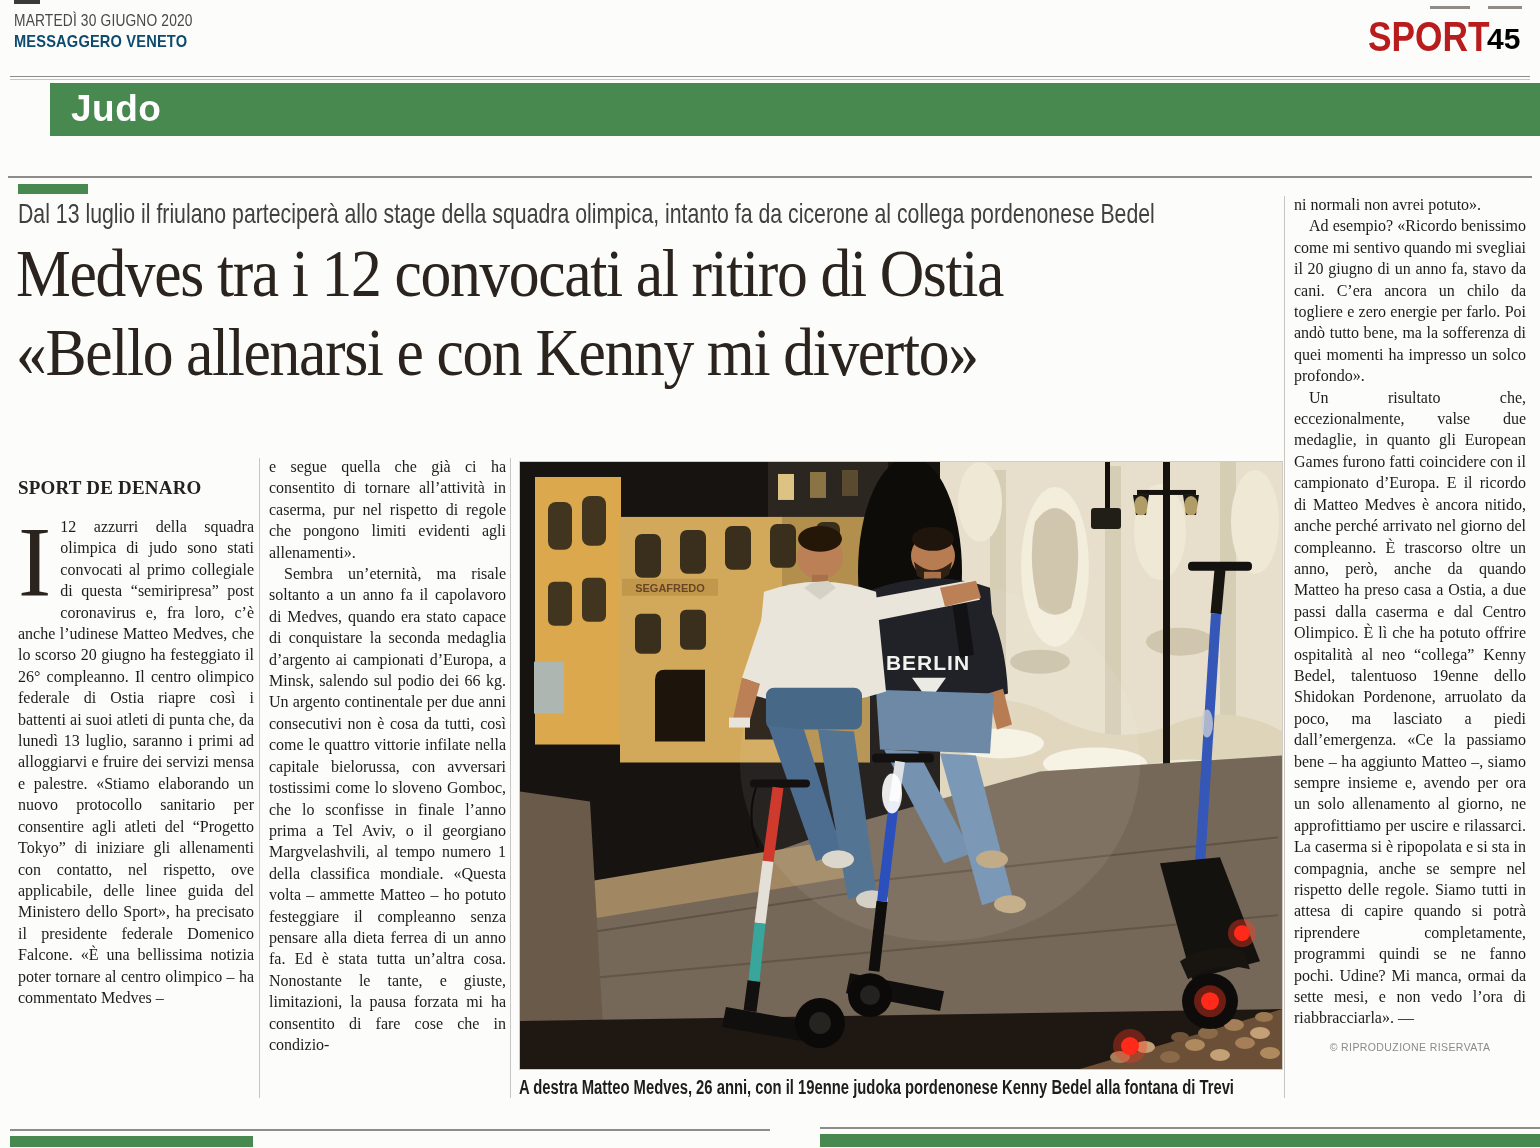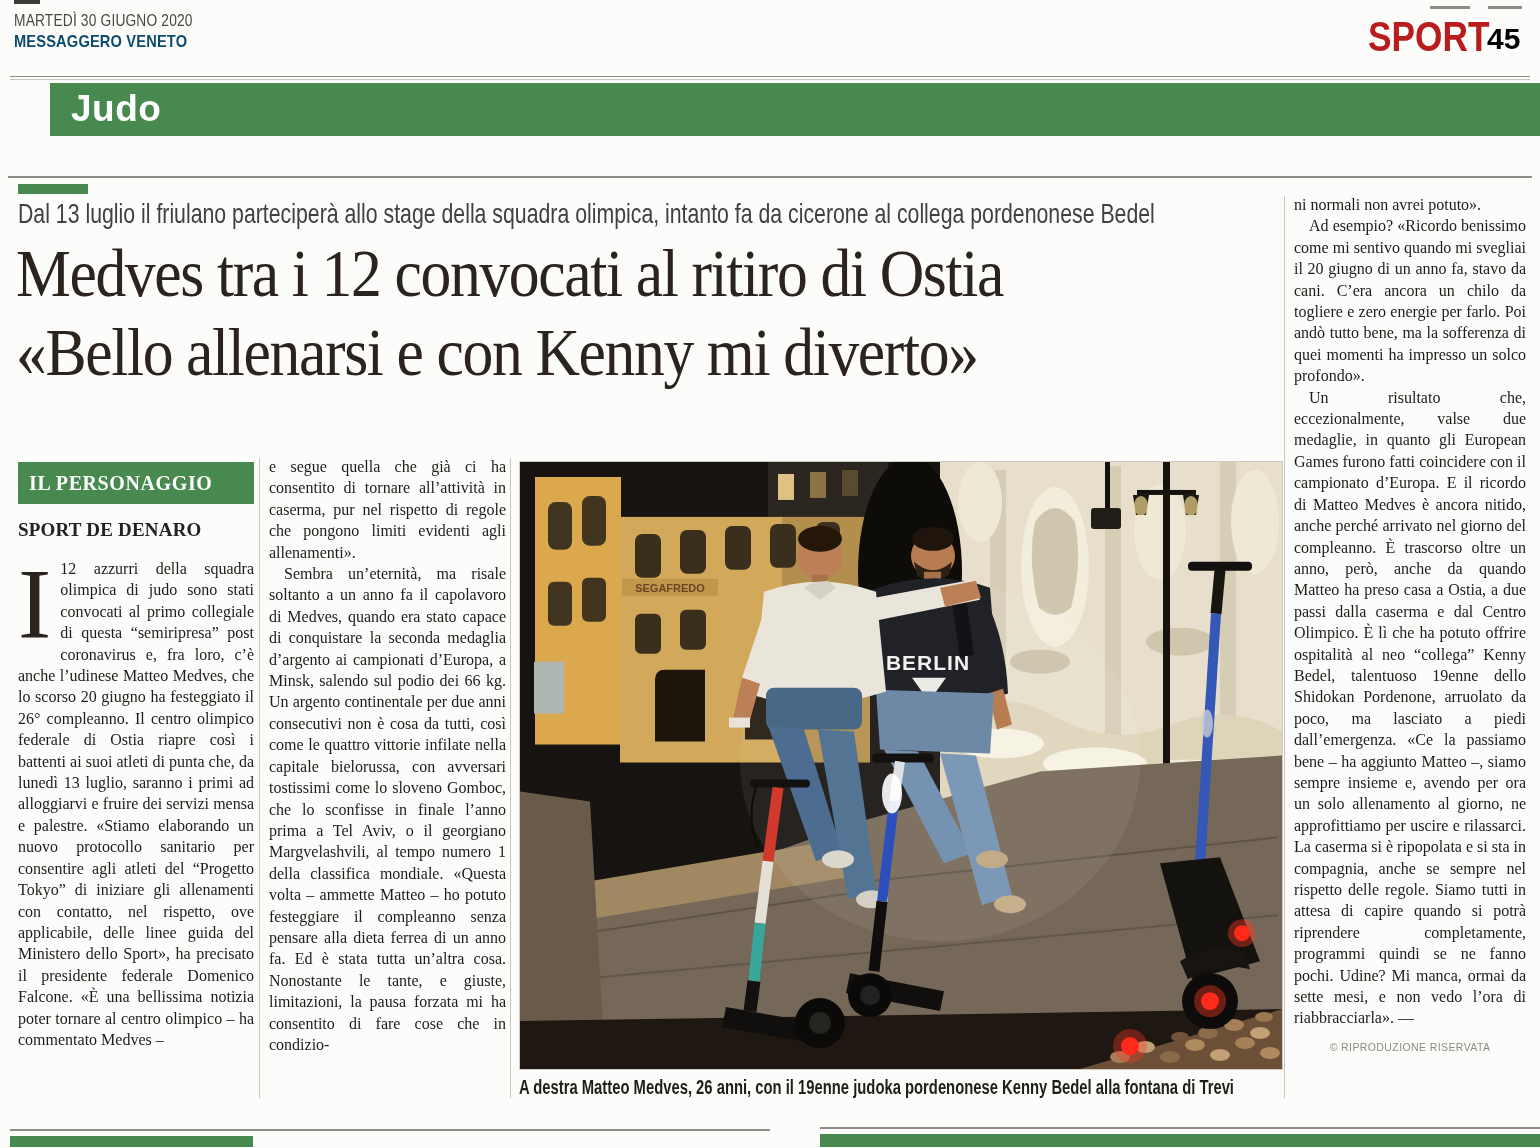--- a/index.html
+++ b/index.html
@@ -79,23 +79,20 @@
   <div class="abs" style="left:16px; top:234px;">
     <div class="headline-line"><span class="cx" style="transform:scaleX(0.92);">Medves tra i 12 convocati al ritiro di Ostia</span></div>
     <div class="headline-line"><span class="cx" style="transform:scaleX(0.92);">«Bello allenarsi e con Kenny mi diverto»</span></div>
   </div>
 
   <div class="abs vdiv" style="left:1284px; top:196px; height:902px;"></div>
   <div class="abs vdiv" style="left:259px;  top:458px; height:640px;"></div>
   <div class="abs vdiv" style="left:510px;  top:458px; height:640px;"></div>
 
   <div class="abs col" style="left:18px; top:462px; width:236px; height:650px;">
-    <div class="rubric-box">
-      <span>IL PERSONAGGIO</span>
-    </div>
     <div class="byline">SPORT DE DENARO</div>
     <div class="body-text first-para">
       <span class="dropcap">I</span><span>12 azzurri della squadra olimpica di judo sono stati convocati al primo collegiale di questa “semiripresa” post coronavirus e, fra loro, c’è anche l’udinese Matteo Medves, che lo scorso 20 giugno ha festeggiato il 26° compleanno. Il centro olimpico federale di Ostia riapre così i battenti ai suoi atleti di punta che, da lunedì 13 luglio, saranno i primi ad alloggiarvi e fruire dei servizi mensa e palestre. «Stiamo elaborando un nuovo protocollo sanitario per consentire agli atleti del “Progetto Tokyo” di iniziare gli allenamenti con contatto, nel rispetto, ove applicabile, delle linee guida del Ministero dello Sport», ha precisato il presidente federale Domenico Falcone. «È una bellissima notizia poter tornare al centro olimpico – ha commentato Medves –</span>
     </div>
   </div>
 
   <div class="abs col body-text" style="left:269px; top:456px; width:237px; height:660px;">
     <p>e segue quella che già ci ha consentito di tornare all’attività in caserma, pur nel rispetto di regole che pongono limiti evidenti agli allenamenti».</p>
     <p class="indent">Sembra un’eternità, ma risale soltanto a un anno fa il capolavoro di Medves, quando era stato capace di conquistare la seconda medaglia d’argento ai campionati d’Europa, a Minsk, salendo sul podio dei 66 kg. Un argento continentale per due anni consecutivi non è cosa da tutti, così come le quattro vittorie infilate nella capitale bielorussa, con avversari tostissimi come lo sloveno Gomboc, che lo sconfisse in finale l’anno prima a Tel Aviv, o il georgiano Margvelashvili, al tempo numero 1 della classifica mondiale. «Questa volta – ammette Matteo – ho potuto festeggiare il compleanno senza pensare alla dieta ferrea di un anno fa. Ed è stata tutta un’altra cosa. Nonostante le tante, e giuste, limitazioni, la pausa forzata mi ha consentito di fare cose che in condizio-</p>
   </div>

